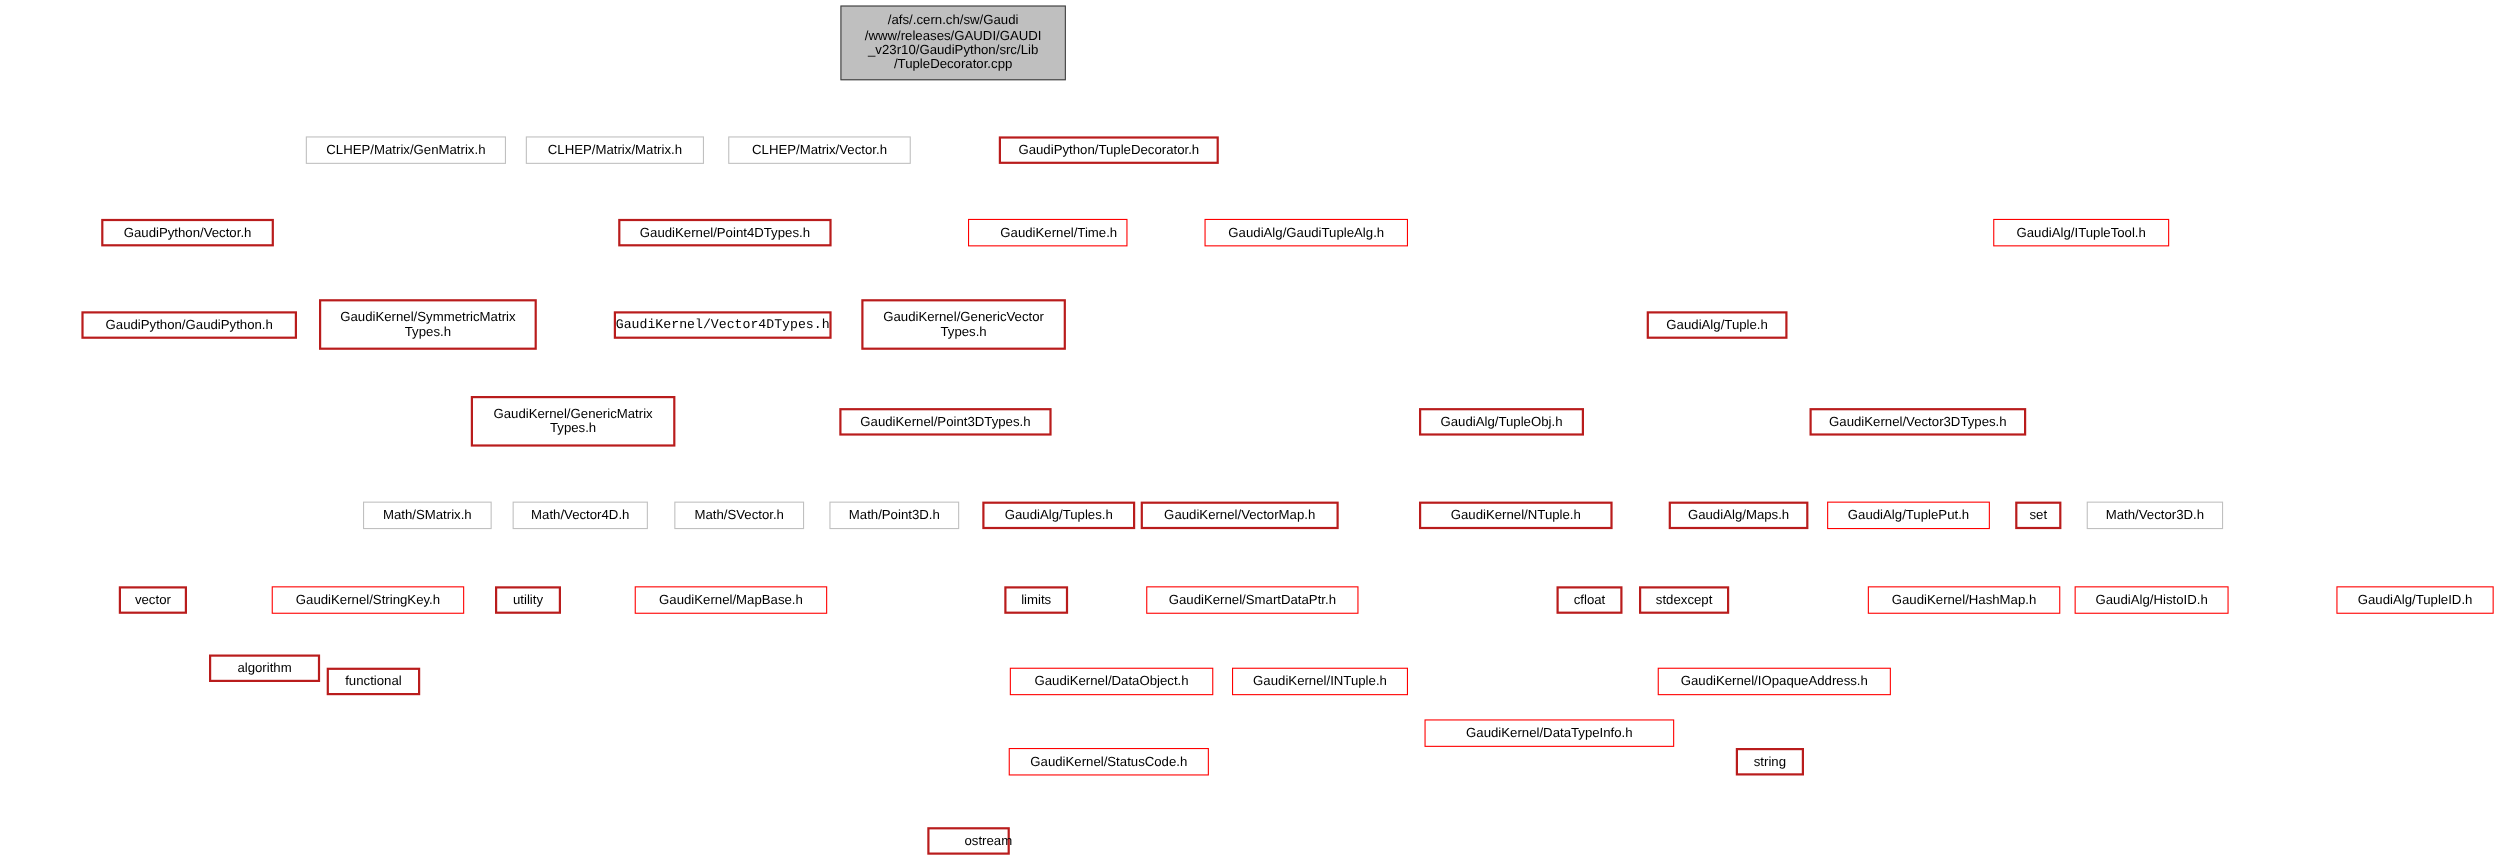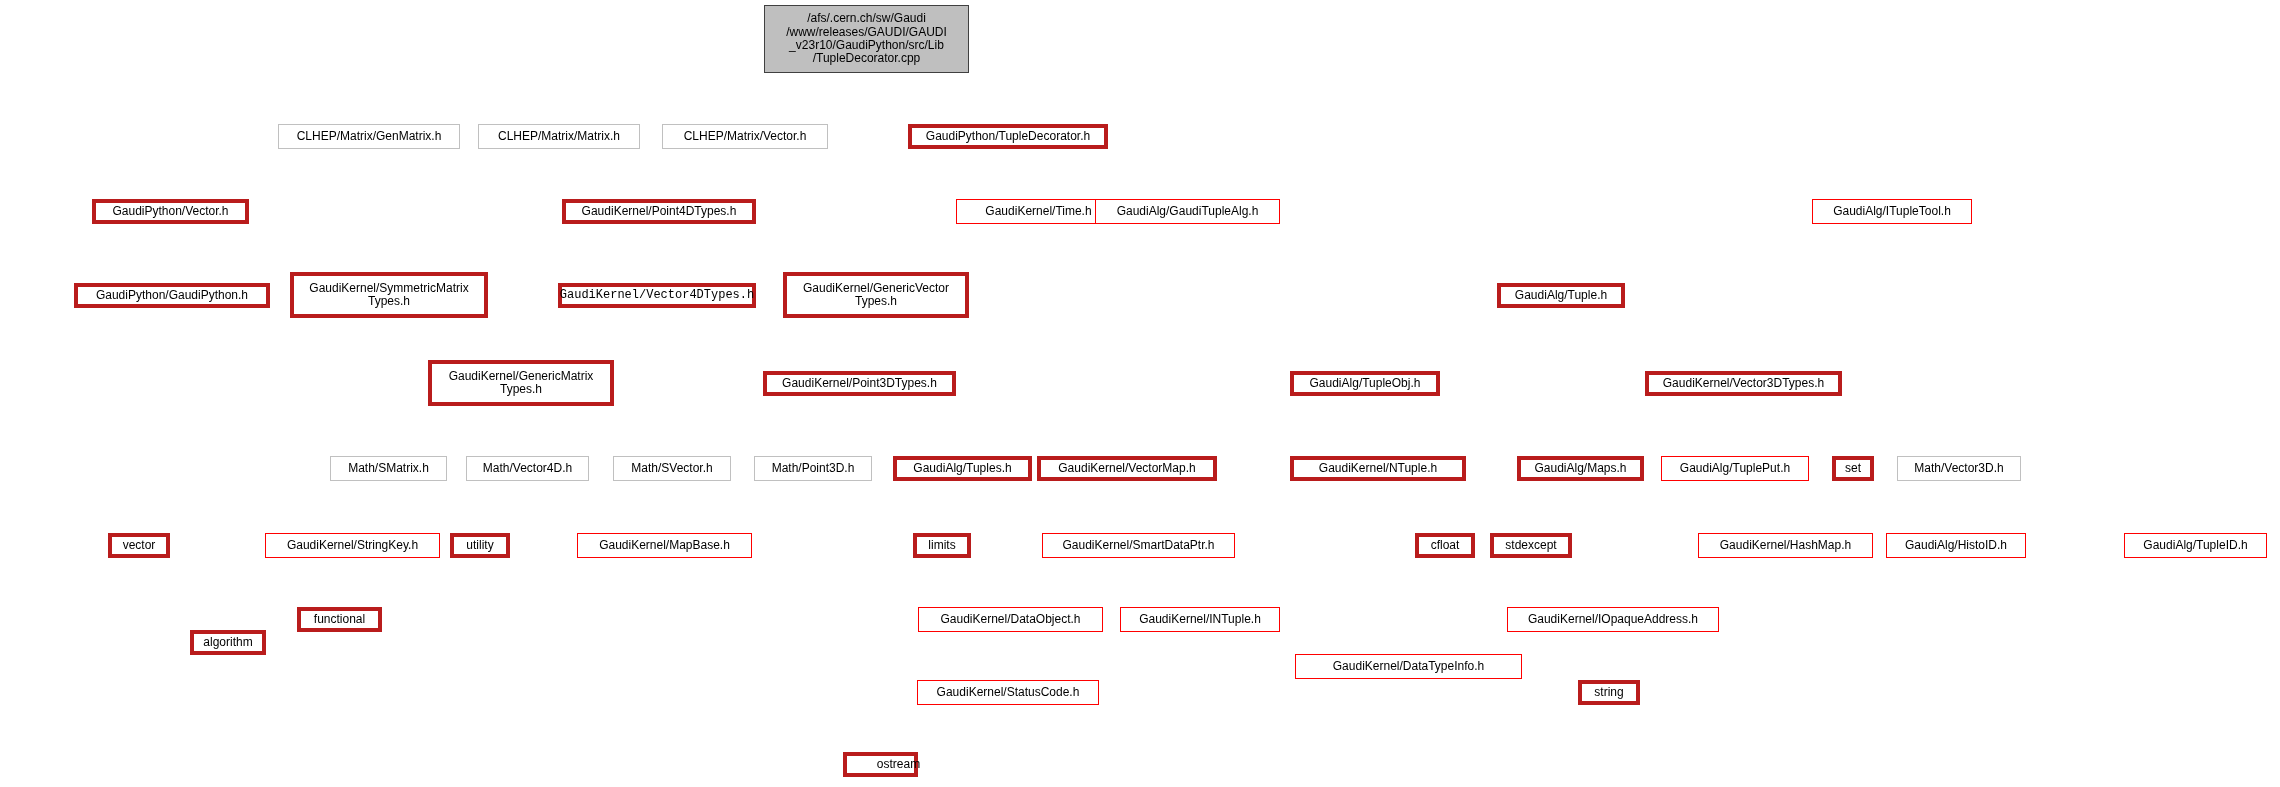--- a/index.html
+++ b/index.html
@@ -4,21 +4,21 @@
 <style>
   html,body{margin:0;padding:0;background:#ffffff;}
   body{font-family:"Liberation Sans","DejaVu Sans",sans-serif;}
   #graph{position:relative;width:2280px;height:787px;background:#ffffff;overflow:hidden;}
   #edges{position:absolute;left:0;top:0;width:2280px;height:787px;pointer-events:none;}
   .node{position:absolute;box-sizing:border-box;display:flex;align-items:center;justify-content:center;
         text-align:center;line-height:1.12;background:#ffffff;white-space:pre;}
   .node span{display:block;padding:0 4px;}
   
   .n-root{background:#bfbfbf;border:1px solid #404040;color:#000;}
-  .n-black{border:4px solid #b91c1c;color:#000;}
+  .n-black{border:2px solid #b91c1c;color:#000;}
   .n-red{border:1px solid #ff0000;color:#000;}
   .n-grey{border:1px solid #c0c0c0;color:#000;}
 </style>
 </head>
 <body>
 
 <div id="graph">
   <svg id="edges" viewBox="0 0 2280 787">
       <defs>
         <marker id="arr" markerWidth="9" markerHeight="9" refX="8" refY="3" orient="auto" markerUnits="strokeWidth">
@@ -109,21 +109,21 @@
 <div class="node n-root" style="left: 764px; top: 5px; width: 205px; height: 68px; font-size: 12px;"><span>/afs/.cern.ch/sw/Gaudi
 /www/releases/GAUDI/GAUDI
 _v23r10/GaudiPython/src/Lib
 /TupleDecorator.cpp</span></div>
     <div class="node n-grey" style="left: 278px; top: 124px; width: 182px; height: 25px; font-size: 12px;"><span>CLHEP/Matrix/GenMatrix.h</span></div>
     <div class="node n-grey" style="left: 478px; top: 124px; width: 162px; height: 25px; font-size: 12px;"><span>CLHEP/Matrix/Matrix.h</span></div>
     <div class="node n-grey" style="left: 662px; top: 124px; width: 166px; height: 25px; font-size: 12px;"><span>CLHEP/Matrix/Vector.h</span></div>
     <div class="node n-black" style="left: 908px; top: 124px; width: 200px; height: 25px; font-size: 12px;"><span>GaudiPython/TupleDecorator.h</span></div>
     <div class="node n-black" style="left: 92px; top: 199px; width: 157px; height: 25px; font-size: 12px;"><span>GaudiPython/Vector.h</span></div>
     <div class="node n-black" style="left: 562px; top: 199px; width: 194px; height: 25px; font-size: 12px;"><span>GaudiKernel/Point4DTypes.h</span></div>
-    <div class="node n-red" style="left: 956px; top: 199px; width: 145px; height: 25px; font-size: 12px; padding-left: 20px;"><span>GaudiKernel/Time.h</span></div>
+    <div class="node n-red" style="left: 880px; top: 199px; width: 145px; height: 25px; font-size: 12px; padding-left: 20px;"><span>GaudiKernel/Time.h</span></div>
     <div class="node n-red" style="left: 1095px; top: 199px; width: 185px; height: 25px; font-size: 12px;"><span>GaudiAlg/GaudiTupleAlg.h</span></div>
     <div class="node n-red" style="left: 1812px; top: 199px; width: 160px; height: 25px; font-size: 12px;"><span>GaudiAlg/ITupleTool.h</span></div>
     <div class="node n-black" style="left: 74px; top: 283px; width: 196px; height: 25px; font-size: 12px;"><span>GaudiPython/GaudiPython.h</span></div>
     <div class="node n-black" style="left: 290px; top: 272px; width: 198px; height: 46px; font-size: 12px;"><span>GaudiKernel/SymmetricMatrix
 Types.h</span></div>
     <div class="node n-black" style="left: 558px; top: 283px; width: 198px; height: 25px; font-size: 12px; font-family: Liberation Mono, monospace;"><span>GaudiKernel/Vector4DTypes.h</span></div>
     <div class="node n-black" style="left: 783px; top: 272px; width: 186px; height: 46px; font-size: 12px;"><span>GaudiKernel/GenericVector
 Types.h</span></div>
     <div class="node n-black" style="left: 1497px; top: 283px; width: 128px; height: 25px; font-size: 12px;"><span>GaudiAlg/Tuple.h</span></div>
     <div class="node n-black" style="left: 428px; top: 360px; width: 186px; height: 46px; font-size: 12px;"><span>GaudiKernel/GenericMatrix
@@ -136,31 +136,31 @@
     <div class="node n-grey" style="left: 613px; top: 456px; width: 118px; height: 25px; font-size: 12px;"><span>Math/SVector.h</span></div>
     <div class="node n-grey" style="left: 754px; top: 456px; width: 118px; height: 25px; font-size: 12px;"><span>Math/Point3D.h</span></div>
     <div class="node n-black" style="left: 893px; top: 456px; width: 139px; height: 25px; font-size: 12px;"><span>GaudiAlg/Tuples.h</span></div>
     <div class="node n-black" style="left: 1037px; top: 456px; width: 180px; height: 25px; font-size: 12px;"><span>GaudiKernel/VectorMap.h</span></div>
     <div class="node n-black" style="left: 1290px; top: 456px; width: 176px; height: 25px; font-size: 12px;"><span>GaudiKernel/NTuple.h</span></div>
     <div class="node n-black" style="left: 1517px; top: 456px; width: 127px; height: 25px; font-size: 12px;"><span>GaudiAlg/Maps.h</span></div>
     <div class="node n-red" style="left: 1661px; top: 456px; width: 148px; height: 25px; font-size: 12px;"><span>GaudiAlg/TuplePut.h</span></div>
     <div class="node n-black" style="left: 1832px; top: 456px; width: 42px; height: 25px; font-size: 12px;"><span>set</span></div>
     <div class="node n-grey" style="left: 1897px; top: 456px; width: 124px; height: 25px; font-size: 12px;"><span>Math/Vector3D.h</span></div>
     <div class="node n-black" style="left: 108px; top: 533px; width: 62px; height: 25px; font-size: 12px;"><span>vector</span></div>
-    <div class="node n-red" style="left: 265px; top: 533px; width: 175px; height: 25px; font-size: 12px;"><span>GaudiKernel/StringKey.h</span></div>
+    <div class="node n-red" style="left: 247px; top: 533px; width: 175px; height: 25px; font-size: 12px;"><span>GaudiKernel/StringKey.h</span></div>
     <div class="node n-black" style="left: 450px; top: 533px; width: 60px; height: 25px; font-size: 12px;"><span>utility</span></div>
     <div class="node n-red" style="left: 577px; top: 533px; width: 175px; height: 25px; font-size: 12px;"><span>GaudiKernel/MapBase.h</span></div>
     <div class="node n-black" style="left: 913px; top: 533px; width: 58px; height: 25px; font-size: 12px;"><span>limits</span></div>
     <div class="node n-red" style="left: 1042px; top: 533px; width: 193px; height: 25px; font-size: 12px;"><span>GaudiKernel/SmartDataPtr.h</span></div>
     <div class="node n-black" style="left: 1415px; top: 533px; width: 60px; height: 25px; font-size: 12px;"><span>cfloat</span></div>
     <div class="node n-black" style="left: 1490px; top: 533px; width: 82px; height: 25px; font-size: 12px;"><span>stdexcept</span></div>
     <div class="node n-red" style="left: 1698px; top: 533px; width: 175px; height: 25px; font-size: 12px;"><span>GaudiKernel/HashMap.h</span></div>
     <div class="node n-red" style="left: 1886px; top: 533px; width: 140px; height: 25px; font-size: 12px;"><span>GaudiAlg/HistoID.h</span></div>
     <div class="node n-red" style="left: 2124px; top: 533px; width: 143px; height: 25px; font-size: 12px;"><span>GaudiAlg/TupleID.h</span></div>
-    <div class="node n-black" style="left: 190px; top: 630px; width: 76px; height: 25px; font-size: 12px;"><span>algorithm</span></div>
+    <div class="node n-black" style="left: 190px; top: 595px; width: 101px; height: 25px; font-size: 12px;"><span>algorithm</span></div>
     <div class="node n-black" style="left: 297px; top: 607px; width: 85px; height: 25px; font-size: 12px;"><span>functional</span></div>
     <div class="node n-red" style="left: 918px; top: 607px; width: 185px; height: 25px; font-size: 12px;"><span>GaudiKernel/DataObject.h</span></div>
     <div class="node n-red" style="left: 1120px; top: 607px; width: 160px; height: 25px; font-size: 12px;"><span>GaudiKernel/INTuple.h</span></div>
     <div class="node n-red" style="left: 1295px; top: 607px; width: 227px; height: 25px; font-size: 12px; margin-top: 47px;"><span>GaudiKernel/DataTypeInfo.h</span></div>
     <div class="node n-red" style="left: 1507px; top: 607px; width: 212px; height: 25px; font-size: 12px;"><span>GaudiKernel/IOpaqueAddress.h</span></div>
     <div class="node n-black" style="left: 1578px; top: 680px; width: 62px; height: 25px; font-size: 12px;"><span>string</span></div>
     <div class="node n-red" style="left: 917px; top: 680px; width: 182px; height: 25px; font-size: 12px;"><span>GaudiKernel/StatusCode.h</span></div>
     <div class="node n-black" style="left: 843px; top: 752px; width: 75px; height: 25px; font-size: 12px; padding-left: 36px;"><span>ostream</span></div>
   </div>
 

